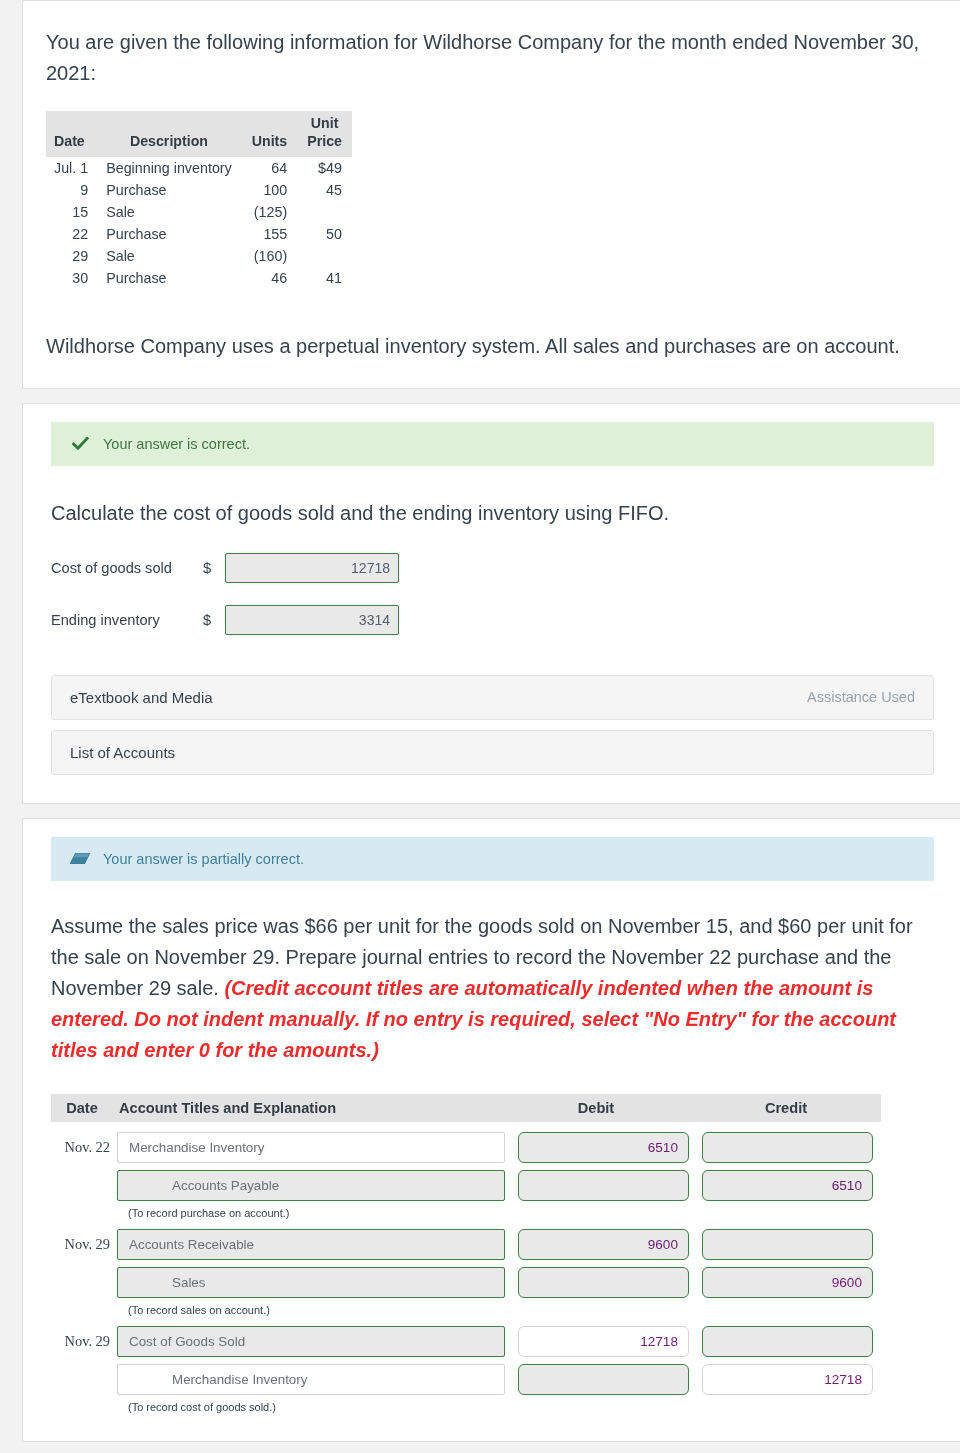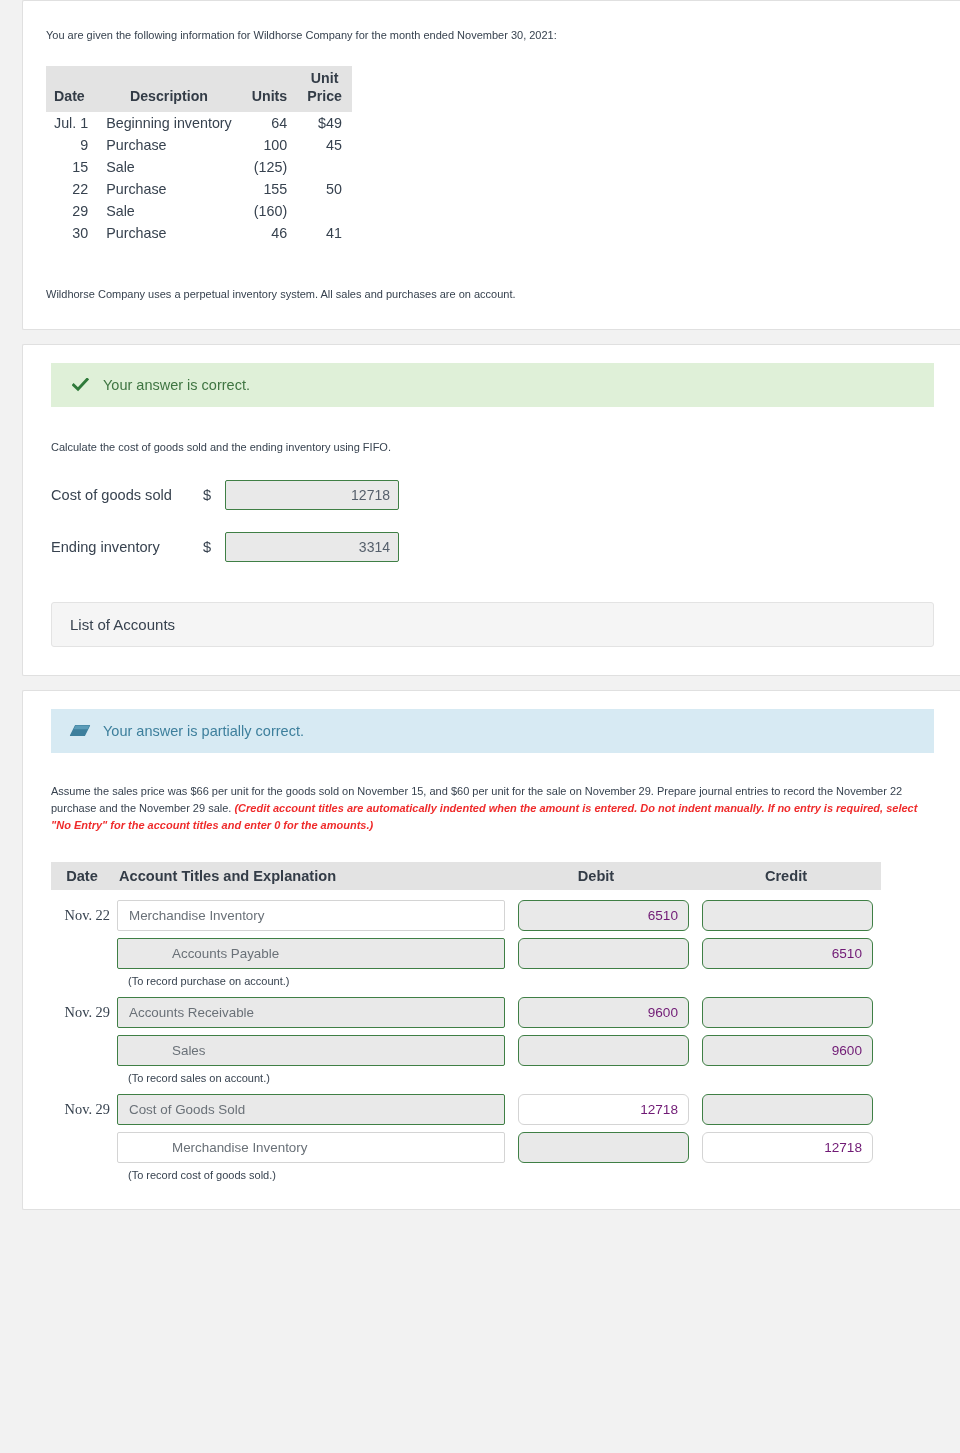--- a/index.html
+++ b/index.html
@@ -21,21 +21,21 @@
     border-right: none;
     margin-left: 22px;
     margin-right: 0;
     border-radius: 2px 0 0 2px;
   }
   .card + .card { margin-top: 14px; }
   .card-body { padding: 26px 24px 26px 12px; }
 
   
   .para {
-    font-size: 11px;
+    font-size: 20px;
     line-height: 1.55;
     color: #37424f;
     margin: 0;
   }
   .mt-para { margin-top: 26px; }
 
   
   table.inv {
     border-collapse: collapse;
     margin-top: 22px;
@@ -280,20 +280,24 @@
           </div>
           <div class="ans-row">
             <div class="ans-label">Ending inventory</div>
             <div class="ans-dollar">$</div>
             <input class="ans-input" type="text" readonly="" value="3314" style="">
           </div>
         </div>
 
       <div class="acc-group" id="part-a-accordions">
           <div class="acc-bar">
+            <span>eTextbook and Media</span>
+            <span class="acc-right">Assistance Used</span>
+          </div>
+          <div class="acc-bar">
             <span>List of Accounts</span>
             <span class="acc-right"></span>
           </div>
         </div>
     </div>
   </div>
 
   <div class="card">
     <div class="banner-wrap">
       <div class="banner banner-partial">

